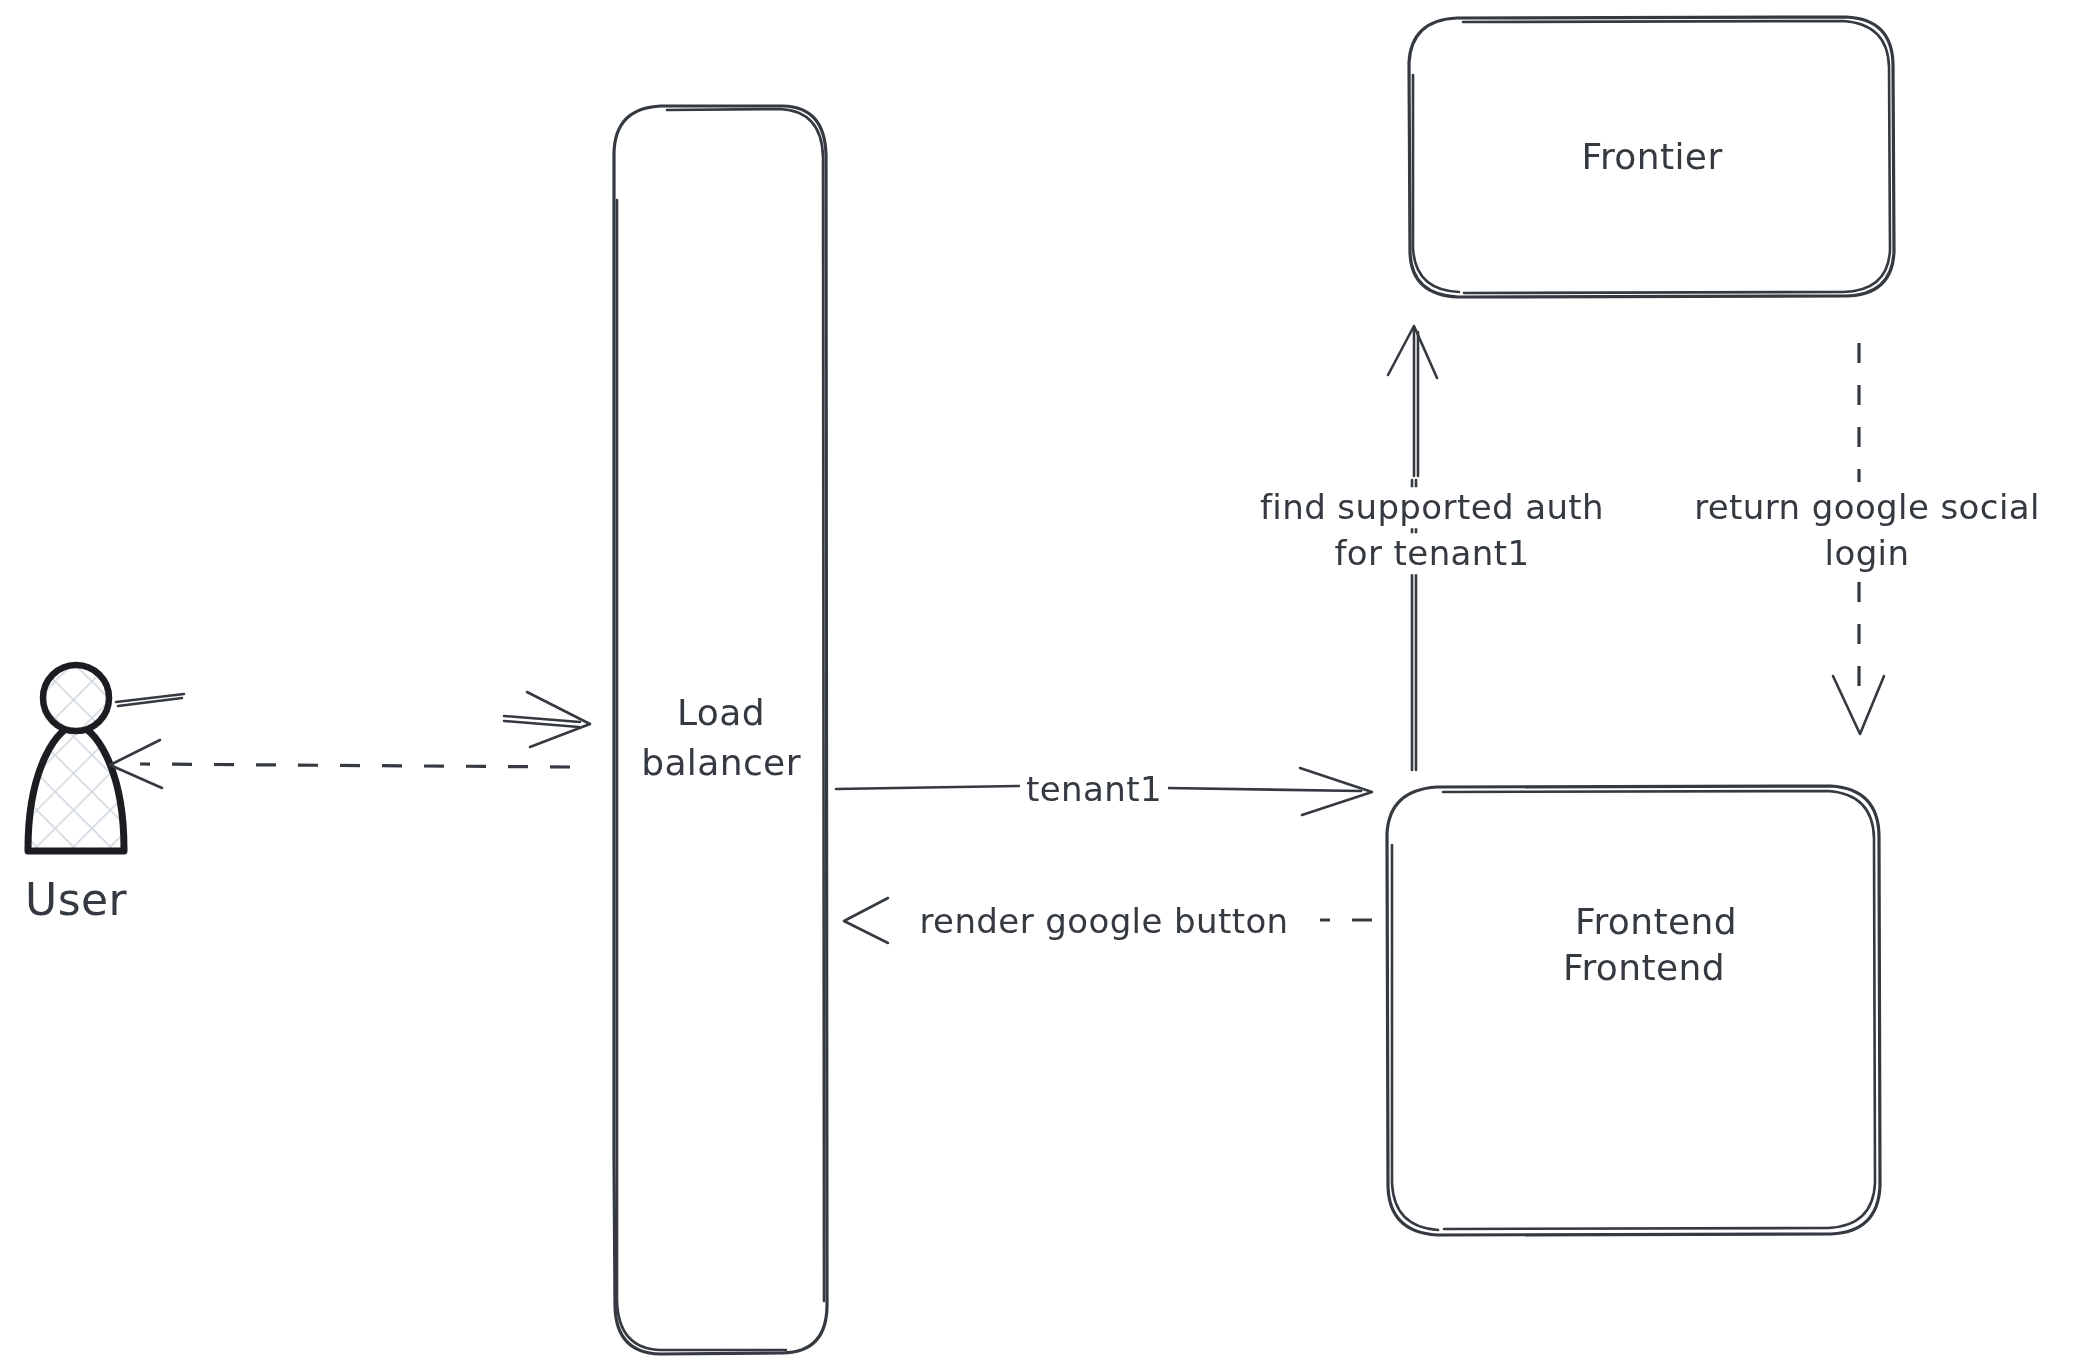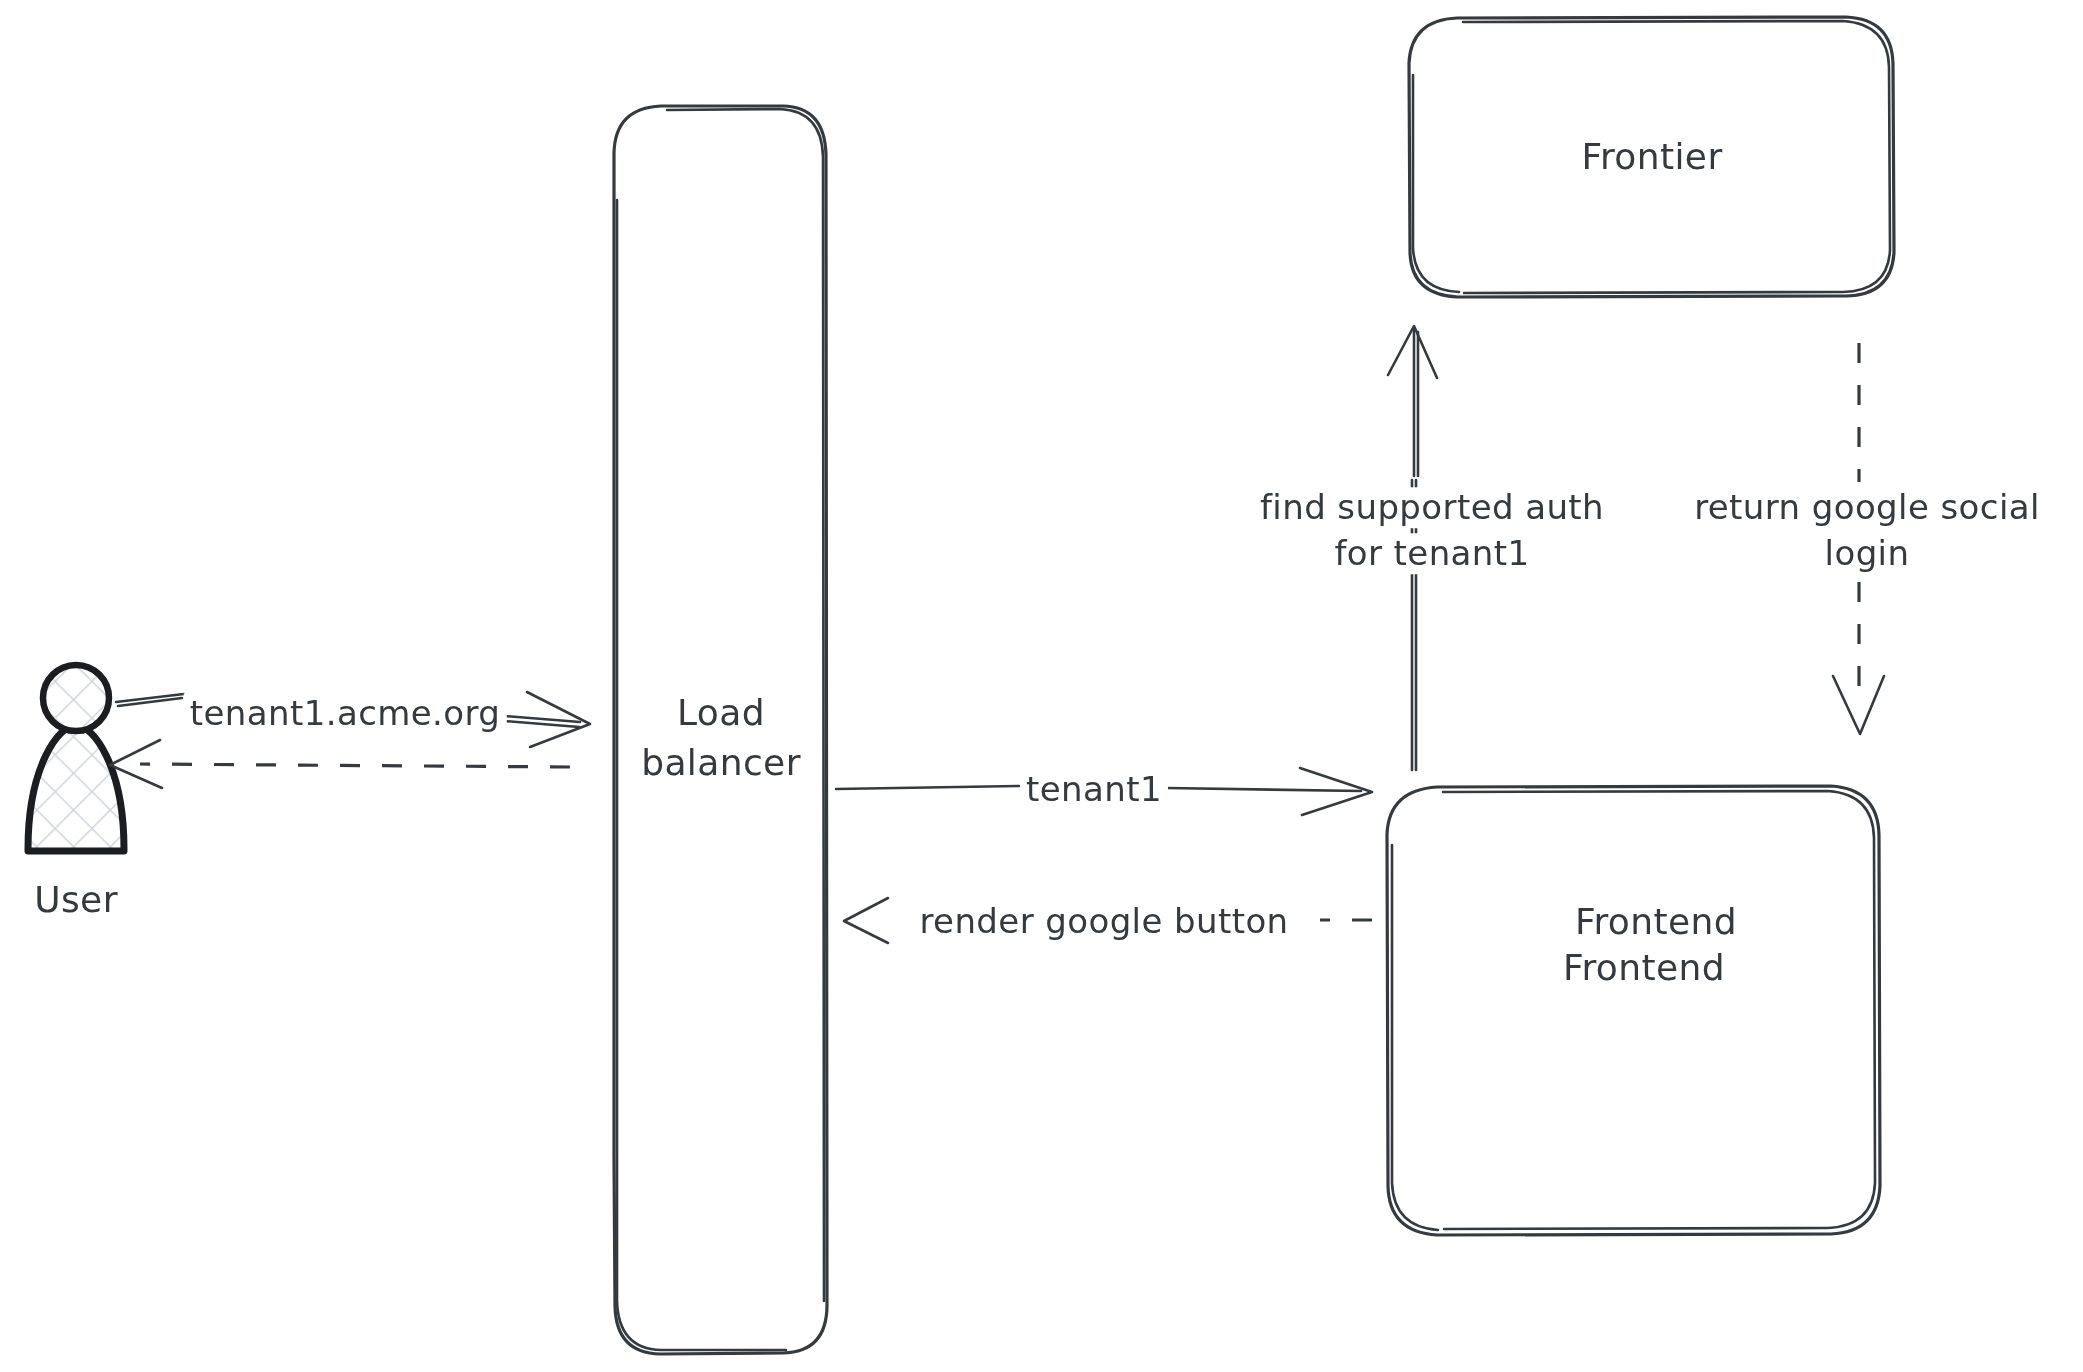--- a/index.html
+++ b/index.html
@@ -153,31 +153,30 @@
       <path class="sketch-stroke-thin" d="M 1388 375 L 1414 326 L 1437 378"></path>
     </g>
 
     <g>
       <path class="sketch-dash" d="M 1859 343 L 1859 482"></path>
       <path class="sketch-dash" d="M 1859 582 L 1859 700"></path>
       <path class="sketch-stroke-thin" d="M 1833 676 L 1860 734 L 1884 676"></path>
     </g>
   </svg>
 
-  <div class="label centered" style="left:76px; top:900px; font-size:36px;">User</div>
+  <div class="label centered" style="left:76px; top:900px; font-size:44px;">User</div>
 
   <div class="label box-title centered" style="left:721px; top:713px;">Load</div>
   <div class="label box-title centered" style="left:721px; top:763px;">balancer</div>
 
   <div class="label box-title centered" style="left:1652px; top:157px;">Frontier</div>
 
   <div class="label box-title centered" style="left:1644px; top:922px;margin-left:12px;">Frontend</div>
   <div class="label box-title centered" style="left:1644px; top:968px;">Frontend</div>
 
-  <div class="label edge-label centered" style="left:345px; top:714px;">tenant1.acme.org</div>
 
   <div class="label edge-label centered" style="left:1094px; top:790px;">tenant1</div>
 
   <div class="label edge-label centered" style="left:1432px; top:508px;">find supported auth</div>
 
   <div class="label edge-label centered" style="left:1104px; top:922px;">render google button</div>
   <div class="label edge-label centered" style="left:1432px; top:554px;">for tenant1</div>
 
   <div class="label edge-label centered" style="left:1867px; top:508px;">return google social</div>
   <div class="label edge-label centered" style="left:1867px; top:554px;">login</div>

